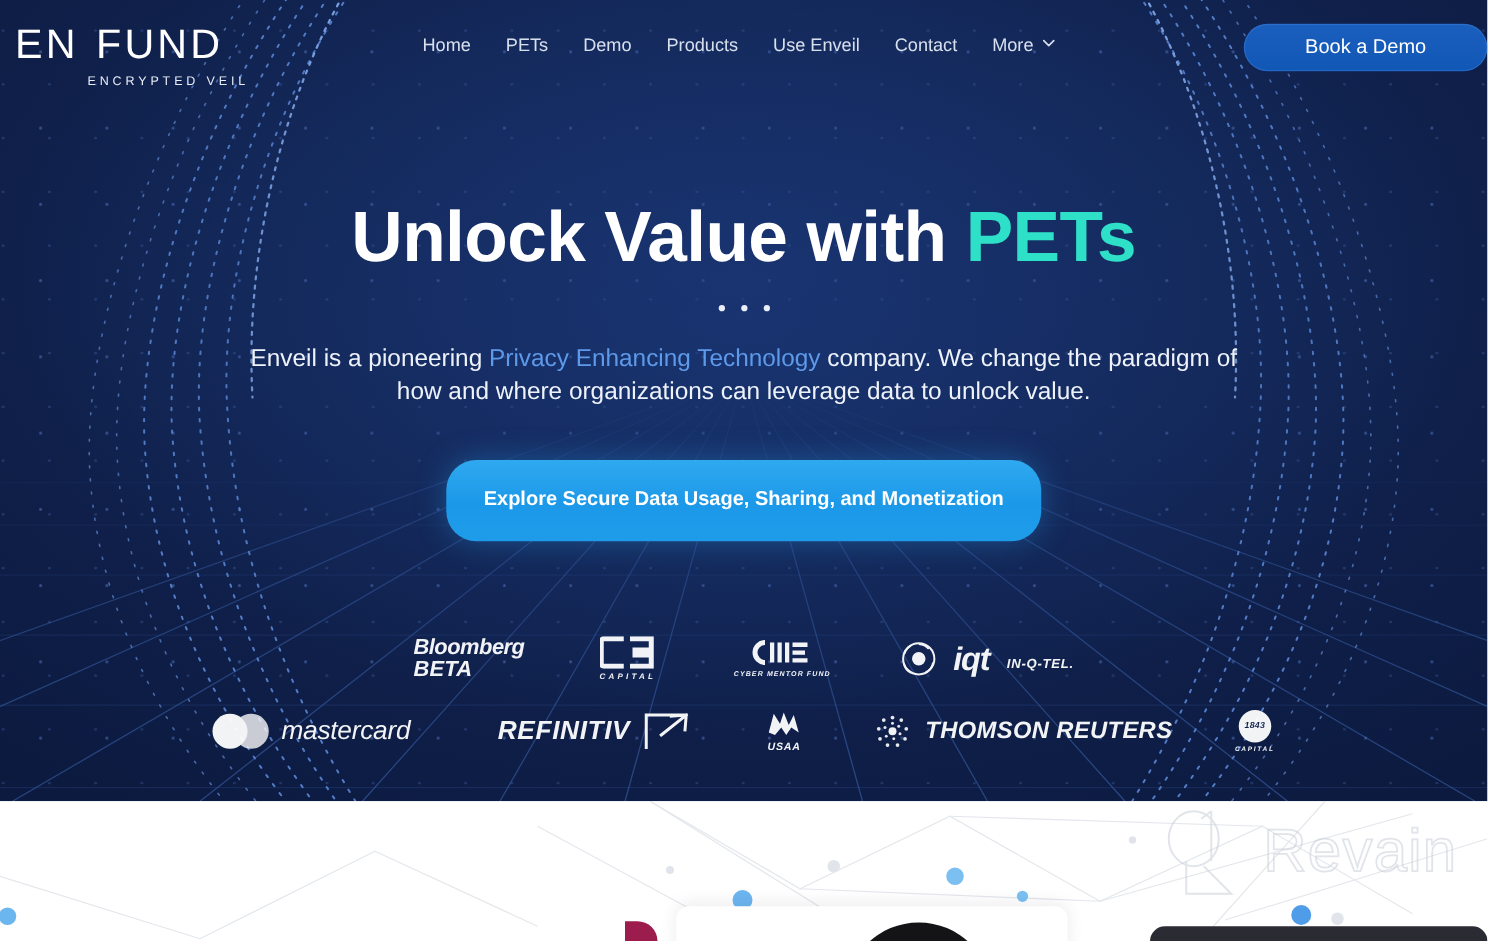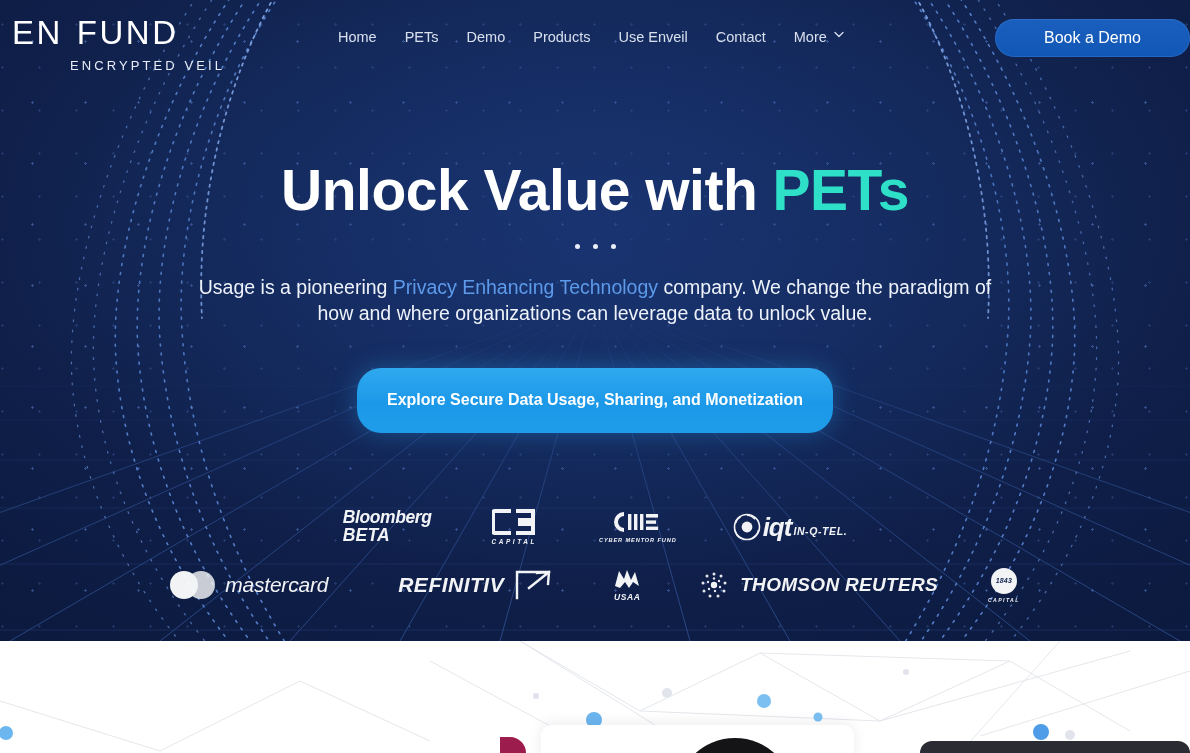--- a/index.html
+++ b/index.html
@@ -72,21 +72,21 @@
   .logo-top {
     display: flex; align-items: center;
     font-size: 33px; letter-spacing: 2.5px; font-weight: 400; line-height: 1;
     font-family: "Liberation Sans", sans-serif;
   }
   .logo-bar {
     display: inline-block; width: 2px; height: 46px;
     background: #fff; margin: 0 7px; position: relative; top: 5px;
   }
   .logo-sub {
-    font-size: 13px; letter-spacing: 3.1px; color: #e8edf7;
+    font-size: 10px; letter-spacing: 3.1px; color: #e8edf7;
     margin-left: 58px; margin-top: 3px; white-space: nowrap;
   }
 
   .nav-links {
     position: absolute; left: 338px; top: 28px;
     display: flex; align-items: center; gap: 0;
   }
   .nav-link {
     color: #d8e0ee; font-size: 14.5px; padding: 0 14px; cursor: pointer;
     white-space: nowrap; line-height: 19px;
@@ -169,21 +169,21 @@
   .lg-c1 .swoosh { width: 72px; height: 22px; }
   .lg-c1 .c1txt { line-height: 1.18; }
   .lg-c1 .c1txt div { font-size: 8.2px; font-weight: bold; letter-spacing: 1.2px; }
 
   
   .lg-cmf { flex-direction: column; margin-right: 56px; }
   .lg-cmf .cmfmark { width: 52px; height: 22px; }
   .lg-cmf .cmftxt { font-size: 5.6px; letter-spacing: .9px; margin-top: 4px; font-weight: bold; }
 
   
-  .lg-iqt { gap: 2px; }
+  .lg-iqt { gap: 14px; }
   .lg-iqt .iqtmark { width: 28px; height: 28px; }
   .lg-iqt .iqt { font-size: 26px; font-weight: bold; letter-spacing: -1px; }
   .lg-iqt .iqtsub { font-size: 10.5px; letter-spacing: .6px; font-weight: bold; position: relative; top: 4px; }
 
   
   .lg-mc { gap: 10px; margin-right: 70px; }
   .lg-mc .mcmark { width: 45px; height: 28px; position: relative; }
   .lg-mc .mcmark i { position: absolute; top: 0; width: 28px; height: 28px; border-radius: 50%; background: #fff; }
   .lg-mc .mcmark i.a { left: 0; }
   .lg-mc .mcmark i.b { right: 0; opacity: .82; }
@@ -381,21 +381,21 @@
         <span class="accent">PETs</span>
       </h1>
 
       <div class="dot-sep">
         <i></i>
         <i></i>
         <i></i>
       </div>
 
       <p class="subhead">
-        <span>Usage is a pioneering </span><a class="link">Privacy Enhancing Technology</a><span> company. We change the paradigm of how and where organizations can leverage data to unlock value.</span>
+        <span>Enveil is a pioneering </span><a class="link">Privacy Enhancing Technology</a><span> company. We change the paradigm of how and where organizations can leverage data to unlock value.</span>
       </p>
 
       <div class="cta-wrap">
         <button class="cta-btn">Explore Secure Data Usage, Sharing, and Monetization</button>
       </div>
     </div>
 
     <div class="logo-wall">
 
       <div class="logo-row logo-row-1">
@@ -534,20 +534,33 @@
         <g fill="#e1e4ea">
           <circle cx="667" cy="52" r="5"></circle>
           <circle cx="536" cy="55" r="3.2"></circle>
           <circle cx="714" cy="97" r="3"></circle>
           <circle cx="1070" cy="94" r="5"></circle>
           <circle cx="906" cy="31" r="3"></circle>
         </g>
       </svg>
     </div>
 
+    <div class="watermark">
+      <span class="wm-mark">
+        <svg viewBox="0 0 72 72" width="72" height="72">
+          <g stroke="#c9ced8" stroke-width="1.6" fill="none">
+            <ellipse cx="30" cy="26" rx="20" ry="22"></ellipse>
+            <path d="M24 44 L24 70 L60 70 L38 48"></path>
+            <path d="M44 4 L44 44"></path>
+            <path d="M36 10 L44 4"></path>
+          </g>
+        </svg>
+      </span>
+      <span class="wm-text">Revain</span>
+    </div>
 
   </section>
 
   <div class="card-maroon"></div>
   <div class="card-white"></div>
   <div class="avatar-blob"></div>
   <div class="card-dark"></div>
 
 </div>
 

